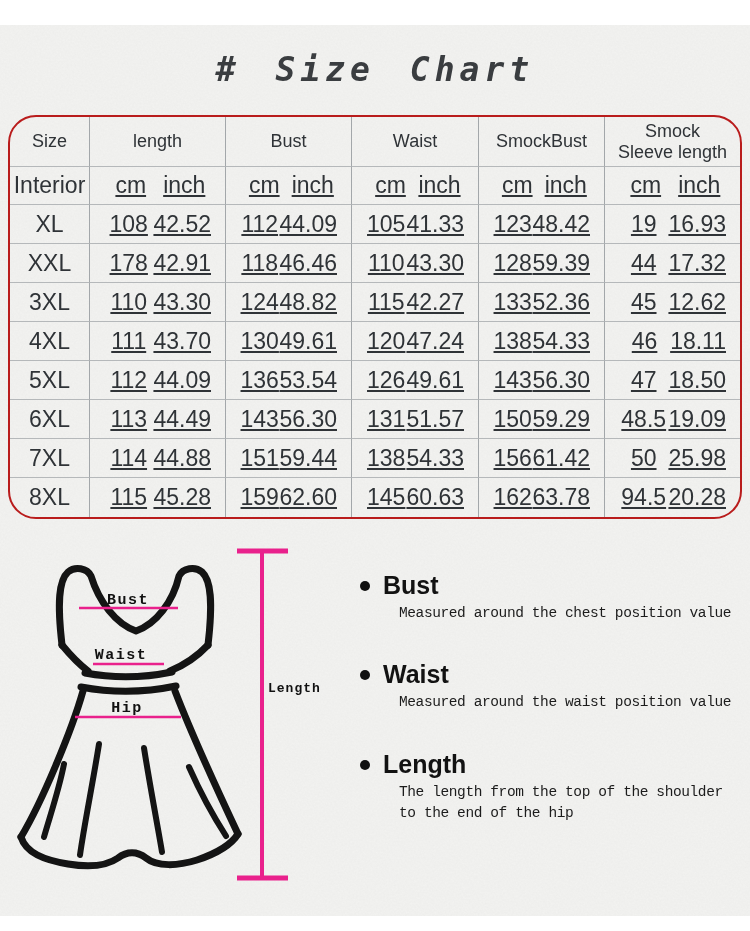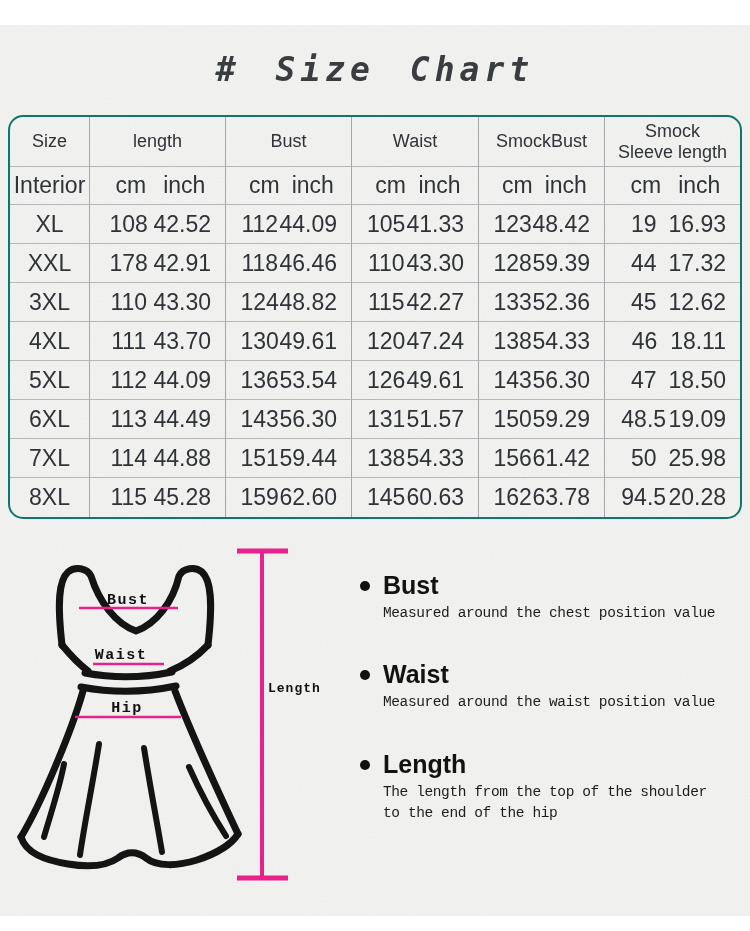--- a/index.html
+++ b/index.html
@@ -8,38 +8,38 @@
   .paper{position:absolute;left:0;top:25px;width:750px;height:891px;background:#f3f3f1;}
   .paper svg{position:absolute;left:0;top:0;}
 
   .page-title{position:absolute;left:0;top:50px;width:750px;text-align:center;
     font-family:"DejaVu Sans Mono",monospace;font-style:italic;font-weight:800;
     font-size:33px;letter-spacing:5px;word-spacing:10px;color:#3a3d40;}
 
   .size-table{position:absolute;left:8px;top:115px;width:730px;
     display:grid;grid-template-columns:80px 136px 126px 127px 126px 135px;
     grid-template-rows:50px 38px repeat(8,39px);
-    border:2px solid #0f766e;border-radius:15px;overflow:hidden;background:transparent;}
+    border:2px solid #b91c1c;border-radius:28px;overflow:hidden;background:transparent;}
   .c{display:flex;align-items:center;justify-content:center;
      border-right:1px solid #a3a7aa;border-bottom:1px solid #b5b8ba;
      font-size:23px;color:#2f3337;white-space:pre-line;text-align:center;line-height:1.15;}
   .c.h1{font-size:18px;}
   .c.lc{border-right:none;}
   .c.lr{border-bottom:none;}
-  .c.pair{padding:0 14px;}
+  .c.pair{padding:0 14px;text-decoration:underline;}
   .c.pair span{flex:1;text-align:center;}
 
   .dress-svg{position:absolute;left:0;top:540px;}
 
   .legend{position:absolute;left:360px;top:0;width:382px;}
   .legend-item{position:absolute;left:0;display:flex;gap:13px;width:382px;}
   .bullet{width:10px;height:10px;border-radius:50%;background:#111;flex:0 0 auto;margin-top:11px;}
   .legend-term{font-size:25px;font-weight:bold;color:#121212;line-height:1.2;}
   .legend-desc{margin-top:3px;width:348px;font-family:"Liberation Mono",monospace;
-    font-size:14.5px;letter-spacing:-0.4px;color:#1c1c1c;line-height:1.45;}
+    font-size:14.5px;letter-spacing:-0.4px;color:#1c1c1c;line-height:1.45;margin-left:16px;}
 </style>
 </head>
 <body>
 
 <div class="canvas">
 
   <div class="paper">
     <svg width="750" height="891" aria-hidden="true">
       <filter id="ptex" x="0" y="0" width="100%" height="100%">
         <feTurbulence type="fractalNoise" baseFrequency="0.55" numOctaves="3" seed="7"></feTurbulence>

